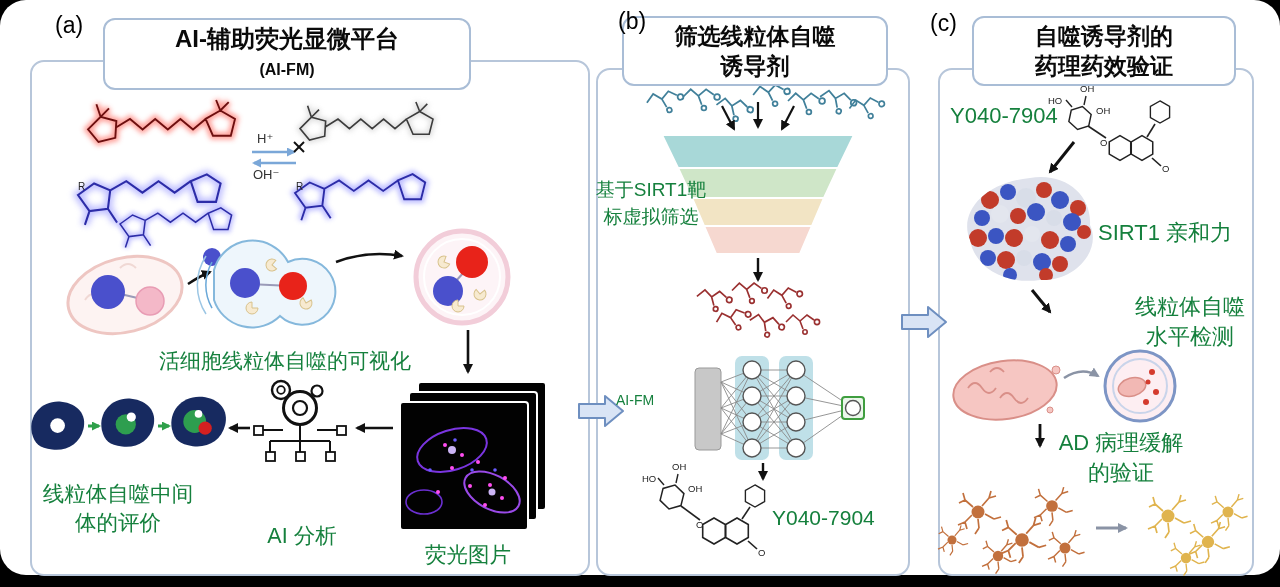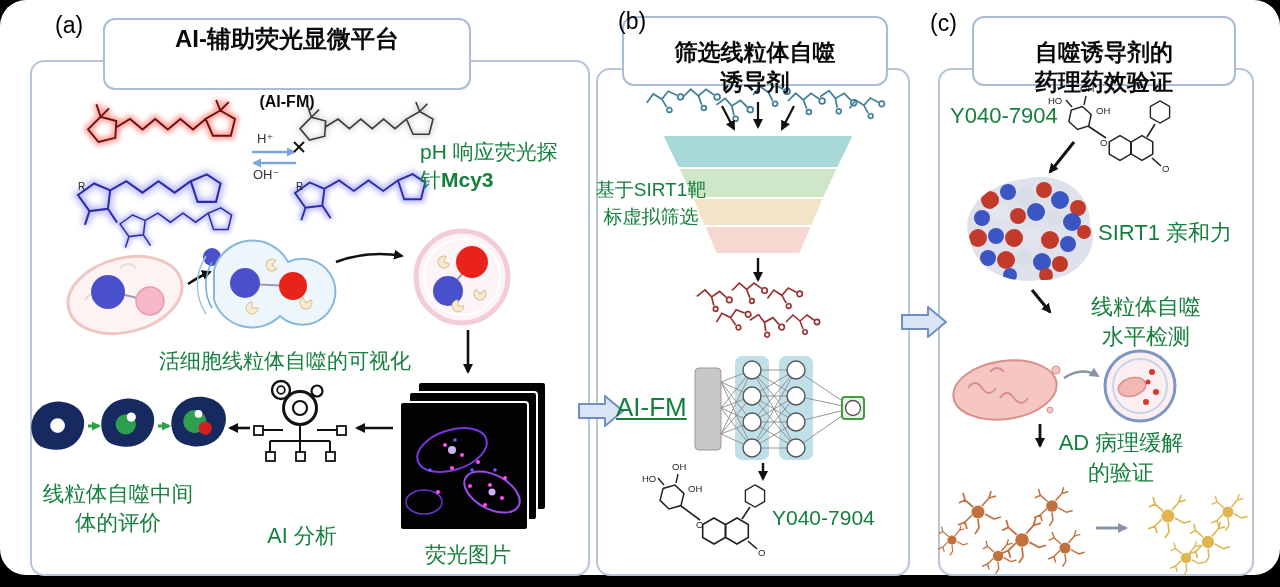--- a/index.html
+++ b/index.html
@@ -6,21 +6,21 @@
   .stage{position:relative;width:1280px;height:587px;background:#000;overflow:hidden;
          font-family:"Liberation Sans","DejaVu Sans",sans-serif;}
   .sheet{position:absolute;left:0;top:0;width:1280px;height:575px;background:#fff;border-radius:26px;}
   .panel{position:absolute;border:2px solid #b7c6da;border-radius:14px;background:transparent;}
   #panel-a{left:30px;top:60px;width:556px;height:512px;}
   #panel-b{left:596px;top:68px;width:310px;height:504px;}
   #panel-c{left:938px;top:68px;width:312px;height:504px;}
   .gfx{position:absolute;left:0;top:0;pointer-events:none;}
   .titlebox{position:absolute;border:2px solid #a9bdd6;border-radius:12px;background:#fff;
             text-align:center;display:flex;flex-direction:column;justify-content:center;z-index:5;}
-  .titlebox div{font-weight:700;color:#0a0a0a;margin-top:32px;}
+  .titlebox div{font-weight:700;color:#0a0a0a;}
   #title-a{left:103px;top:18px;width:364px;height:68px;}
   #title-a .t1{font-size:24px;line-height:32px;}
   #title-a .t2{font-size:16px;line-height:30px;}
   #title-b{left:622px;top:16px;width:262px;height:66px;}
   #title-c{left:972px;top:16px;width:260px;height:66px;}
   #title-b div,#title-c div{font-size:23px;line-height:30px;white-space:pre-line;}
   .txt{position:absolute;color:#15803d;white-space:pre-line;z-index:6;}
   .plabel{font-size:23px;color:#000;}
   .small{font-size:13px;color:#333;}
   .bold{font-weight:700;}
@@ -422,32 +422,30 @@
     <div>筛选线粒体自噬
 诱导剂</div>
   </div>
 
   <div class="txt plabel" style="left:55px;top:12px;">(a)</div>
   <div class="txt plabel" style="left:618px;top:8px;">(b)</div>
   <div class="txt plabel" style="left:930px;top:10px;">(c)</div>
 
   <div class="txt small" style="left:257px;top:131px;">H⁺</div>
   <div class="txt small" style="left:253px;top:167px;">OH⁻</div>
-  <div class="txt" style="left:420px;top:138px;width:165px;font-size:21px;line-height:28px;"><span>pH 响应荧光探
-针</span><span class="bold">Mcy3</span></div>
   <div class="txt ctr" style="left:135px;top:347px;width:300px;font-size:21px;">活细胞线粒体自噬的可视化</div>
   <div class="txt ctr" style="left:28px;top:480px;width:180px;font-size:21.5px;line-height:29px;">线粒体自噬中间
 体的评价</div>
   <div class="txt ctr" style="left:250px;top:503px;width:104px;font-size:21.5px;margin-top:18px;">AI 分析</div>
   <div class="txt ctr" style="left:412px;top:540px;width:112px;font-size:21.5px;">荧光图片</div>
 
   <div class="txt ctr" style="left:592px;top:176px;width:118px;font-size:19px;line-height:27px;">基于SIRT1靶
 标虚拟筛选</div>
-  <div class="txt" style="left:616px;top:392px;width:80px;font-size:26px;text-decoration:underline;">AI-FM</div>
+  <div class="txt" style="left:616px;top:392px;width:80px;font-size:14px;">AI-FM</div>
   <div class="txt" style="left:772px;top:506px;width:112px;font-size:21px;">Y040-7904</div>
 
   <div class="txt" style="left:950px;top:103px;width:118px;font-size:22px;">Y040-7904</div>
   <div class="txt" style="left:1098px;top:218px;width:142px;font-size:22px;">SIRT1 亲和力</div>
-  <div class="txt ctr" style="left:1080px;top:292px;width:132px;font-size:22px;line-height:30px;">线粒体自噬
+  <div class="txt ctr" style="left:1124px;top:292px;width:132px;font-size:22px;line-height:30px;">线粒体自噬
 水平检测</div>
   <div class="txt ctr" style="left:1052px;top:428px;width:138px;font-size:22px;line-height:30px;">AD 病理缓解
 的验证</div>
 </div>
 
 </body></html>

